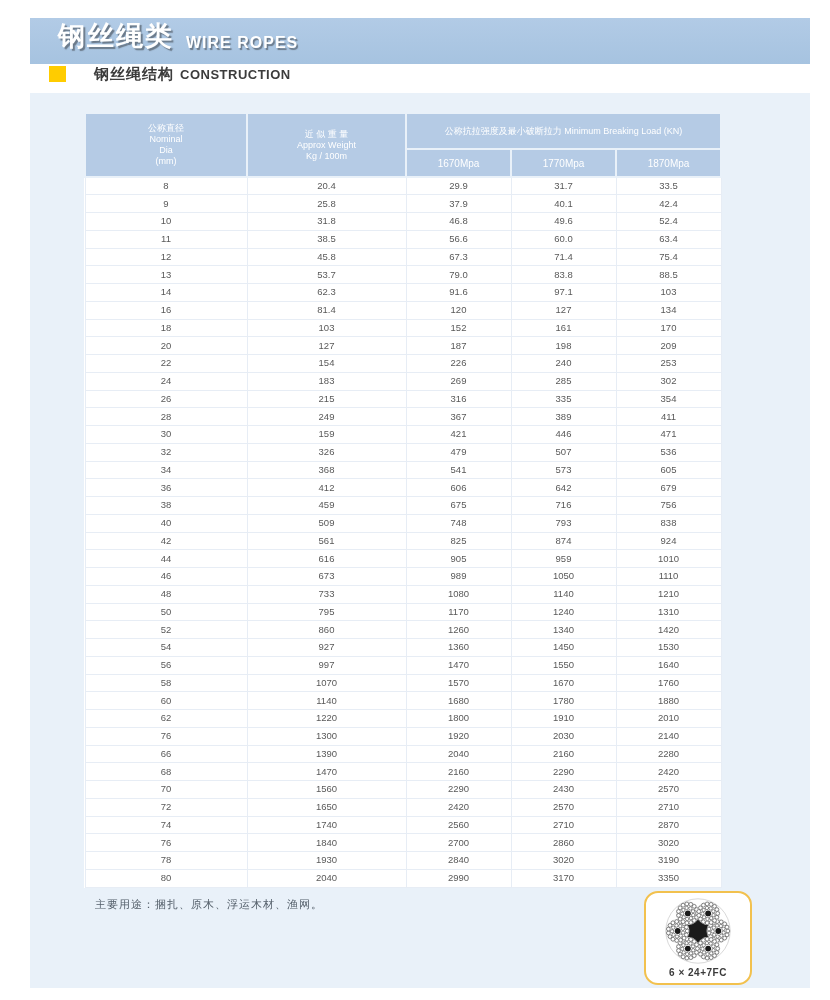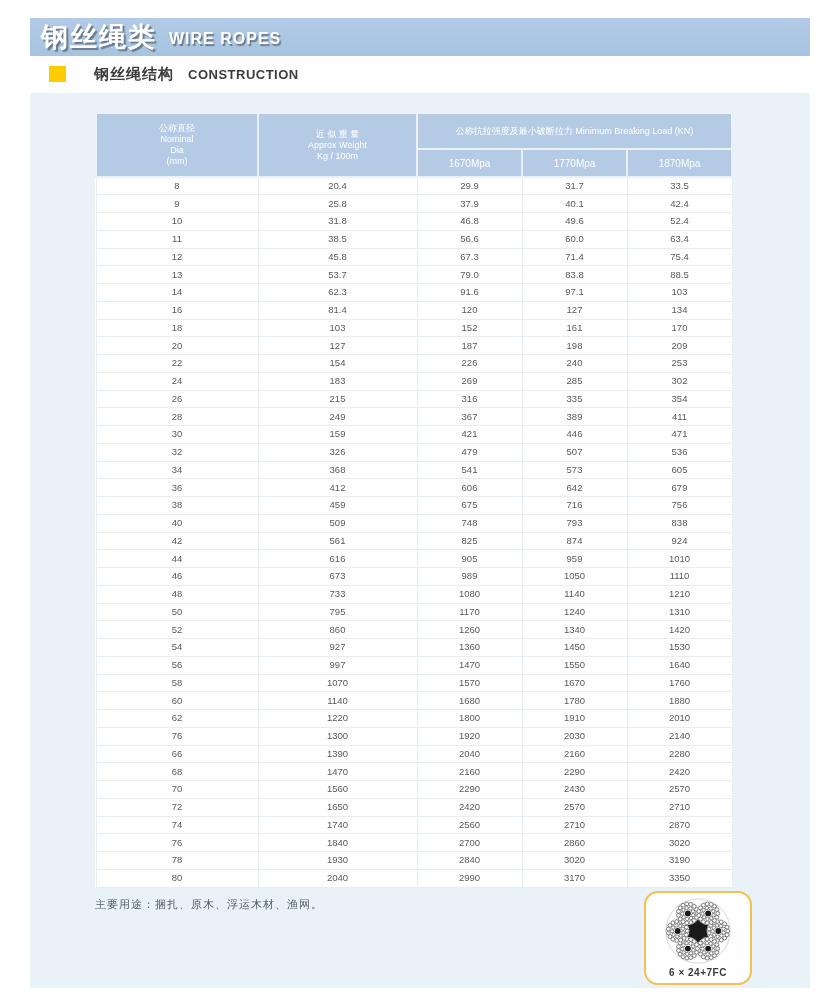--- a/index.html
+++ b/index.html
@@ -6,52 +6,52 @@
   html, body { background: #fff; }
   body {
     width: 830px; height: 1000px;
     font-family: "Liberation Sans", "DejaVu Sans", sans-serif;
     position: relative; overflow: hidden;
   }
   .page { position: absolute; inset: 0; width: 830px; height: 1000px; background: #fff; }
 
   
   .banner {
-    position: absolute; left: 30px; top: 18px; width: 780px; height: 38px;
+    position: absolute; left: 30px; top: 18px; width: 780px; height: 46px;
     background: linear-gradient(180deg, #b2cbe6 0%, #a6c3e0 100%);
-    display: flex; align-items: center; padding-left: 11px;
+    display: flex; padding-left: 28px;
   }
   .banner .zh {
     color: #fff; font-size: 27px; font-weight: bold; letter-spacing: 2px;
     text-shadow: 2px 2px 1px rgba(95,108,122,.85);
   }
   .banner .en {
     color: #fff; font-size: 16px; font-weight: bold; letter-spacing: 1px;
-    margin-left: 12px; margin-top: 4px;
+    margin-left: 12px; margin-top: 16px;
     text-shadow: 1.5px 1.5px 1px rgba(95,108,122,.85);
   }
 
   
   .section-head {
     position: absolute; left: 33px; top: 64px; height: 20px;
     display: flex; align-items: center; padding-left: 16px;
   }
   .section-head .bullet { width: 17px; height: 16px; background: #ffcc00; }
   .section-head .zh { margin-left: 28px; font-size: 15px; font-weight: bold; color: #3c3c3c; letter-spacing: 1px; }
-  .section-head .en { margin-left: 14px; font-size: 13px; font-weight: bold; color: #3c3c3c; letter-spacing: .5px; }
+  .section-head .en { margin-left: 6px; font-size: 13px; font-weight: bold; color: #3c3c3c; letter-spacing: .5px; }
 
   
   .panel {
     position: absolute; left: 30px; top: 93px; width: 780px; height: 895px;
     background: #e9f1f9;
   }
 
   
   table.rope {
-    position: absolute; left: 65px; top: 19px; width: 636px;
+    position: absolute; left: 54px; top: 19px; width: 636px;
     border-collapse: collapse; table-layout: fixed; background: #fff;
   }
   table.rope col.c1 { width: 162px; }
   table.rope col.c2 { width: 159px; }
   table.rope col.c3, table.rope col.c4, table.rope col.c5 { width: 105px; }
   table.rope th {
     background: #b5cbe5; color: #fff; font-weight: normal;
     border: 2px solid #e9f1f9; text-align: center; vertical-align: middle;
   }
   table.rope thead tr.r1 th { height: 36px; font-size: 9px; line-height: 11px; }

